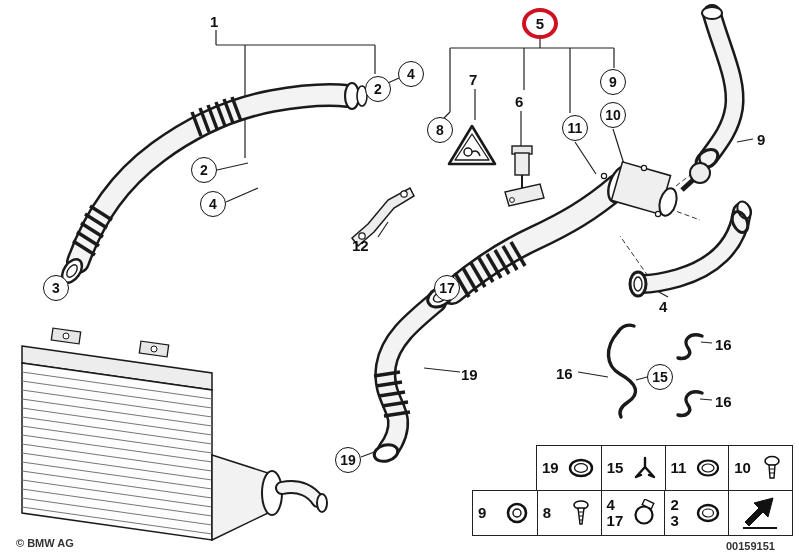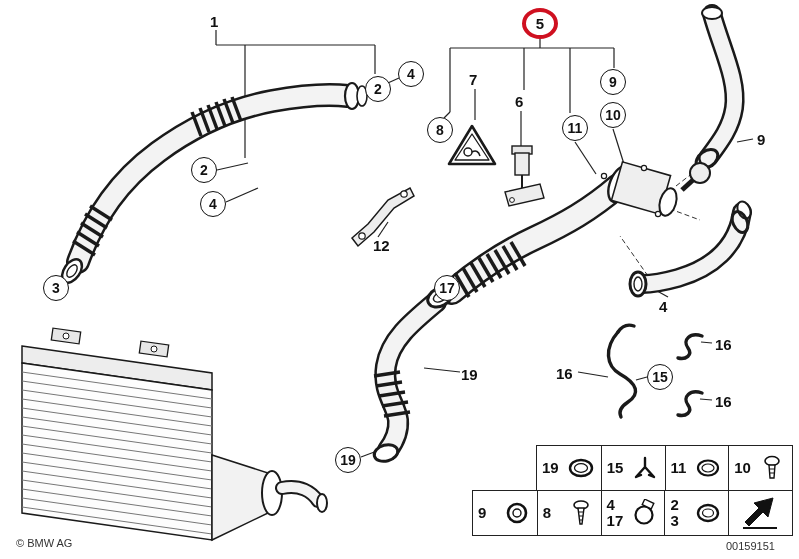--- a/index.html
+++ b/index.html
@@ -211,21 +211,21 @@
   <div class="co" style="left:191px;top:157px;">2</div>
   <div class="co" style="left:200px;top:191px;">4</div>
   <div class="co" style="left:43px;top:275px;">3</div>
   <div class="co-red" style="left:522px;top:8px;">5</div>
   <div class="cp" style="left:469px;top:71px;">7</div>
   <div class="cp" style="left:515px;top:93px;">6</div>
   <div class="co" style="left:427px;top:117px;">8</div>
   <div class="co" style="left:600px;top:69px;">9</div>
   <div class="co" style="left:600px;top:102px;">10</div>
   <div class="co" style="left:562px;top:115px;">11</div>
-  <div class="cp" style="left:373px;top:237px;">12</div>
+  <div class="cp" style="left:352px;top:237px;">12</div>
   <div class="cp" style="left:757px;top:131px;">9</div>
   <div class="cp" style="left:659px;top:298px;">4</div>
   <div class="co" style="left:434px;top:275px;">17</div>
   <div class="cp" style="left:461px;top:366px;">19</div>
   <div class="cp" style="left:556px;top:365px;">16</div>
   <div class="co" style="left:647px;top:364px;">15</div>
   <div class="cp" style="left:715px;top:336px;">16</div>
   <div class="cp" style="left:715px;top:393px;">16</div>
   <div class="co" style="left:335px;top:447px;">19</div>
 
@@ -297,16 +297,16 @@
       </svg>
     </div>
     <div class="lcell" style="justify-content:center;">
       <svg width="44" height="38">
         <polygon points="6,28 20,14 15,9 34,4 29,23 24,18 10,32" fill="#111" stroke="#111" stroke-width="1"></polygon>
         <path d="M 4,34 H 38" stroke="#111" stroke-width="2"></path>
       </svg>
     </div>
   </div>
 
-  <div class="footer-text" style="left:16px;top:537px;">© BMW AG</div>
-  <div class="footer-text" style="left:726px;top:540px;">00159151</div>
+  <div class="footer-text" style="left:16px;top:537px;font-weight:bold;">© BMW AG</div>
+  <div class="footer-text" style="left:726px;top:540px;font-weight:bold;">00159151</div>
 
 </div>
 
 </body></html>

